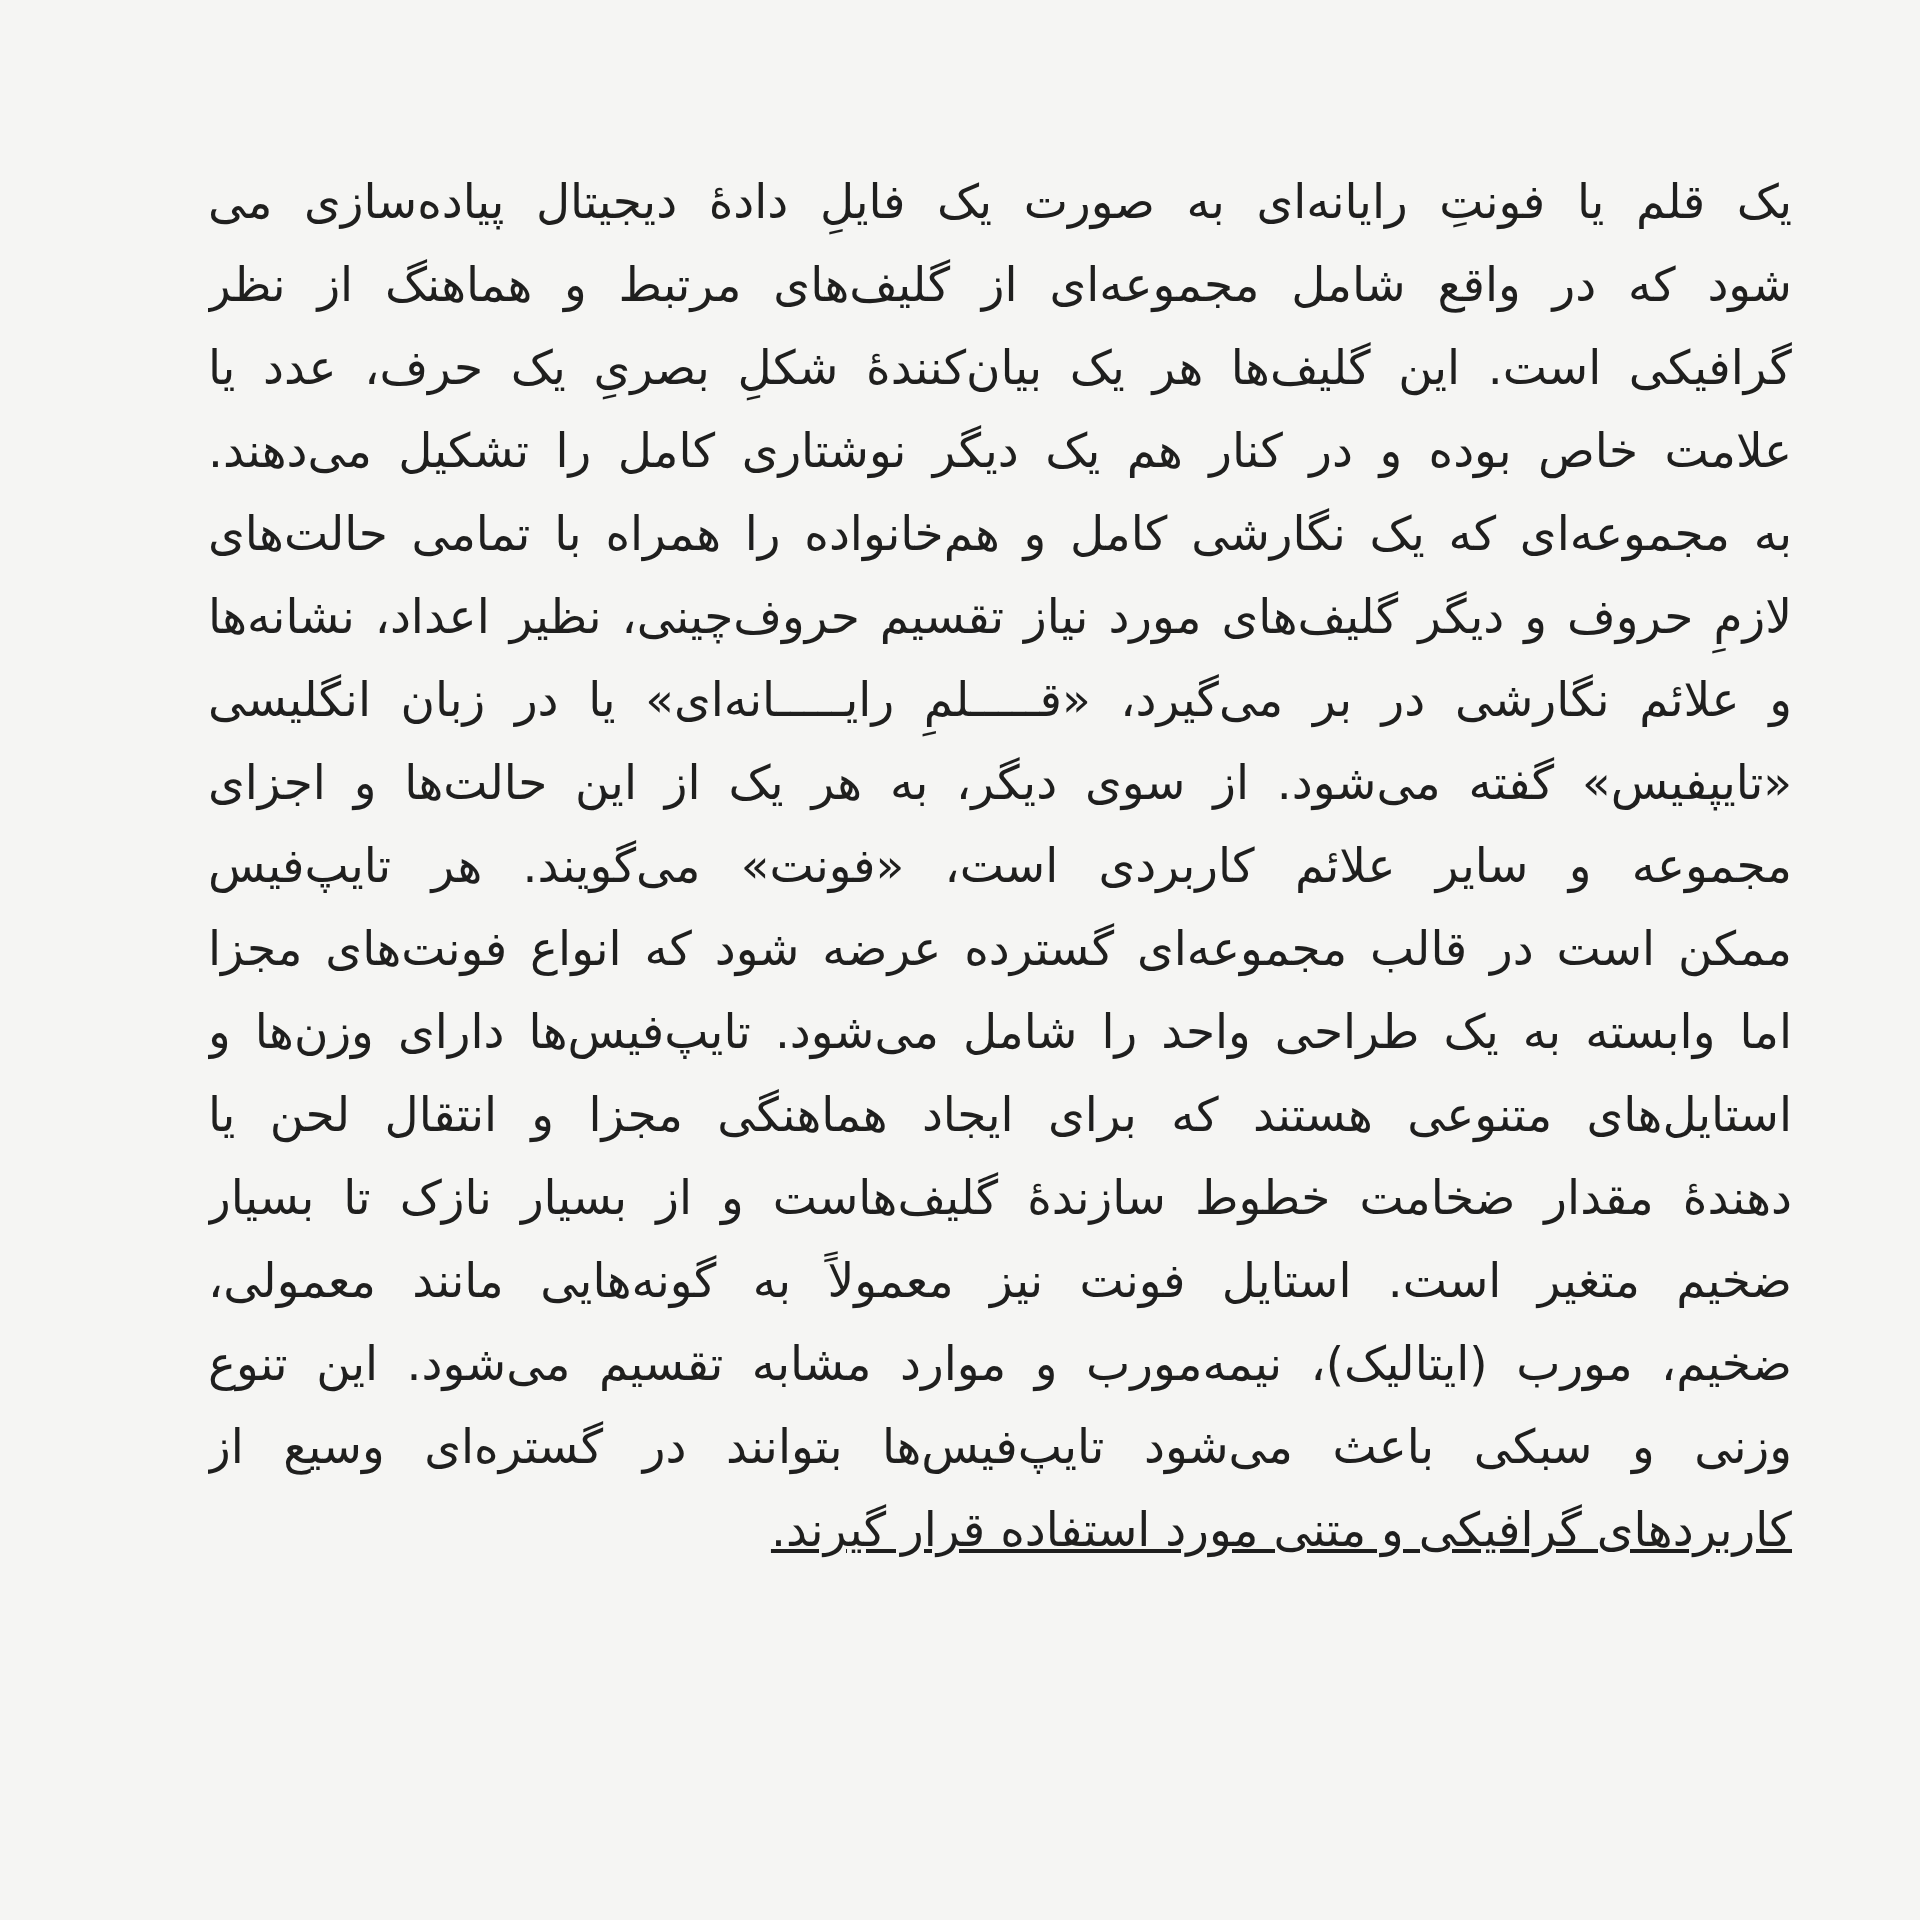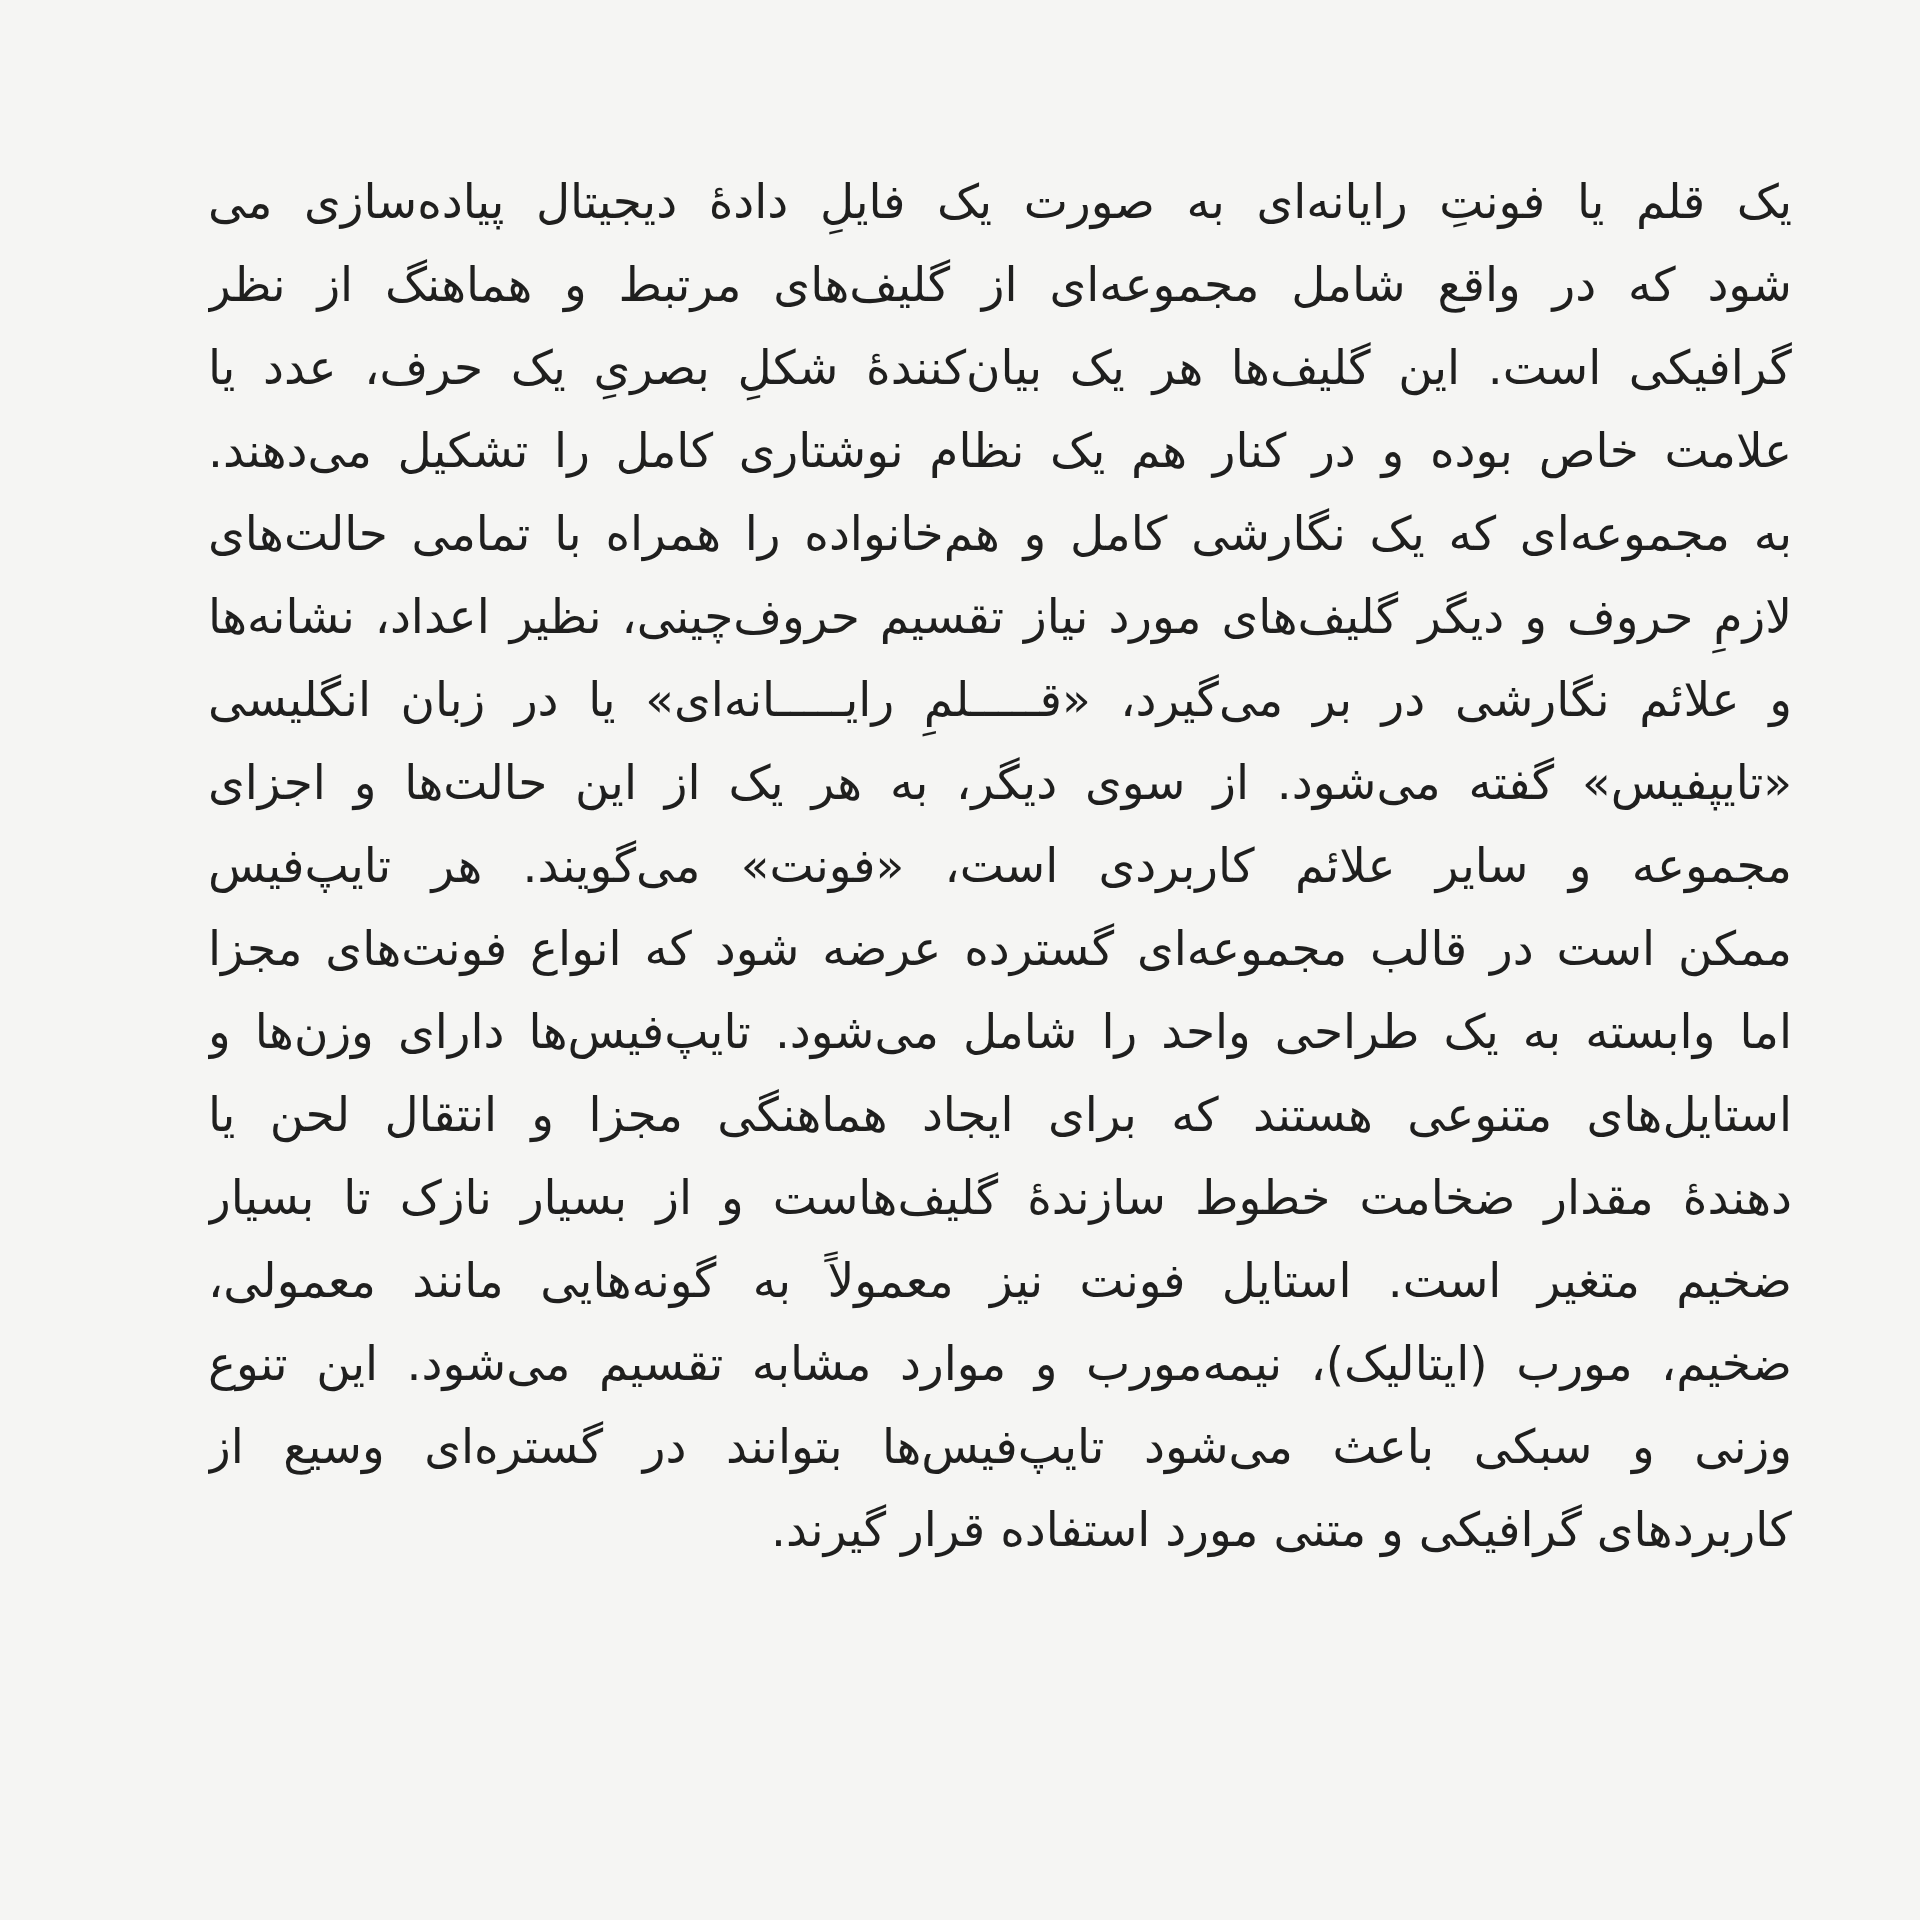--- a/index.html
+++ b/index.html
@@ -31,32 +31,33 @@
     height: 83px;
     line-height: 83px;
     text-align: justify;
     text-align-last: justify;
     -moz-text-align-last: justify;
     white-space: nowrap;
     overflow: hidden;
   }
   .line.last {
     text-align-last: right;
+    text-decoration: underline;
     -moz-text-align-last: right;
   }
 </style>
 </head>
 <body style="background: rgb(245, 245, 243);">
 
 <main class="page">
   <article id="paragraph" class="paragraph" dir="rtl" lang="fa" style="color: rgb(31, 31, 30);">
       <div class="line">یک قلم یا فونتِ رایانه‌ای به صورت یک فایلِ دادهٔ دیجیتال پیاده‌سازی می</div>
       <div class="line">شود که در واقع شامل مجموعه‌ای از گلیف‌های مرتبط و هماهنگ از نظر</div>
       <div class="line">گرافیکی است. این گلیف‌ها هر یک بیان‌کنندهٔ شکلِ بصریِ یک حرف، عدد یا</div>
-      <div class="line">علامت خاص بوده و در کنار هم یک نظام نوشتاری کامل را تشکیل می‌دهند.</div>
+      <div class="line">علامت خاص بوده و در کنار هم یک دیگر نوشتاری کامل را تشکیل می‌دهند.</div>
       <div class="line">به مجموعه‌ای که یک نگارشی کامل و هم‌خانواده را همراه با تمامی حالت‌های</div>
       <div class="line">لازمِ حروف و دیگر گلیف‌های مورد نیاز تقسیم حروف‌چینی، نظیر اعداد، نشانه‌ها</div>
       <div class="line">و علائم نگارشی در بر می‌گیرد، «قـــــلمِ رایـــــانه‌ای» یا در زبان انگلیسی</div>
       <div class="line">«تایپفیس» گفته می‌شود. از سوی دیگر، به هر یک از این حالت‌ها و اجزای</div>
       <div class="line">مجموعه و سایر علائم کاربردی است، «فونت» می‌گویند. هر تایپ‌فیس</div>
       <div class="line">ممکن است در قالب مجموعه‌ای گسترده عرضه شود که انواع فونت‌های مجزا</div>
       <div class="line">اما وابسته به یک طراحی واحد را شامل می‌شود. تایپ‌فیس‌ها دارای وزن‌ها و</div>
       <div class="line">استایل‌های متنوعی هستند که برای ایجاد هماهنگی مجزا و انتقال لحن یا</div>
       <div class="line">دهندهٔ مقدار ضخامت خطوط سازندهٔ گلیف‌هاست و از بسیار نازک تا بسیار</div>
       <div class="line">ضخیم متغیر است. استایل فونت نیز معمولاً به گونه‌هایی مانند معمولی،</div>

